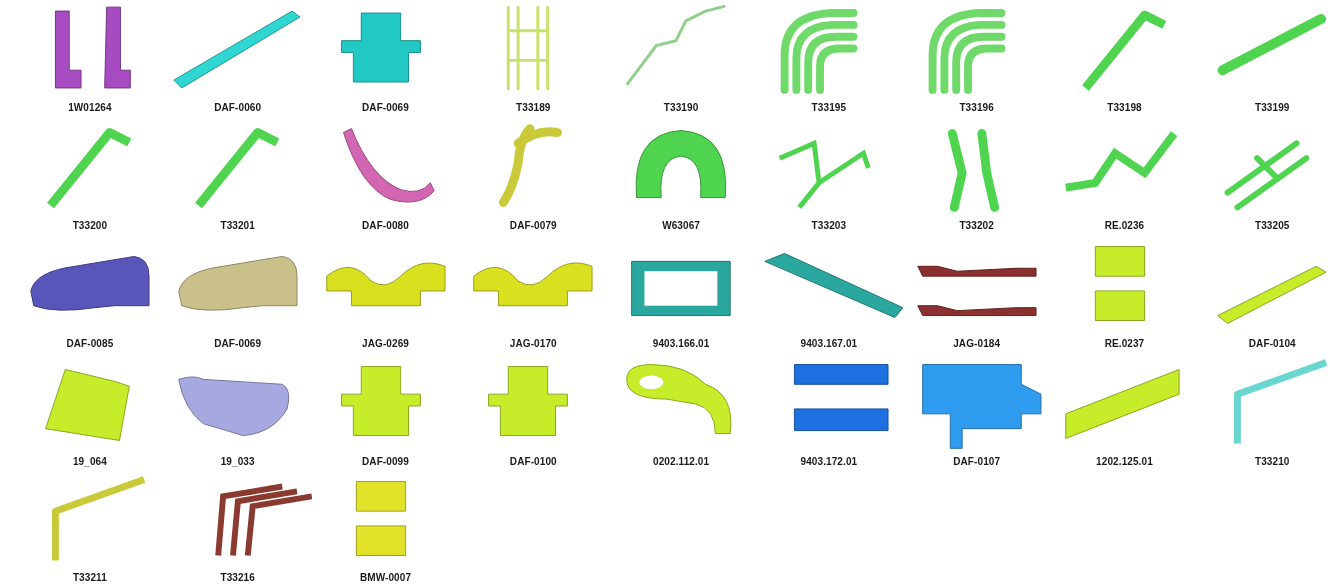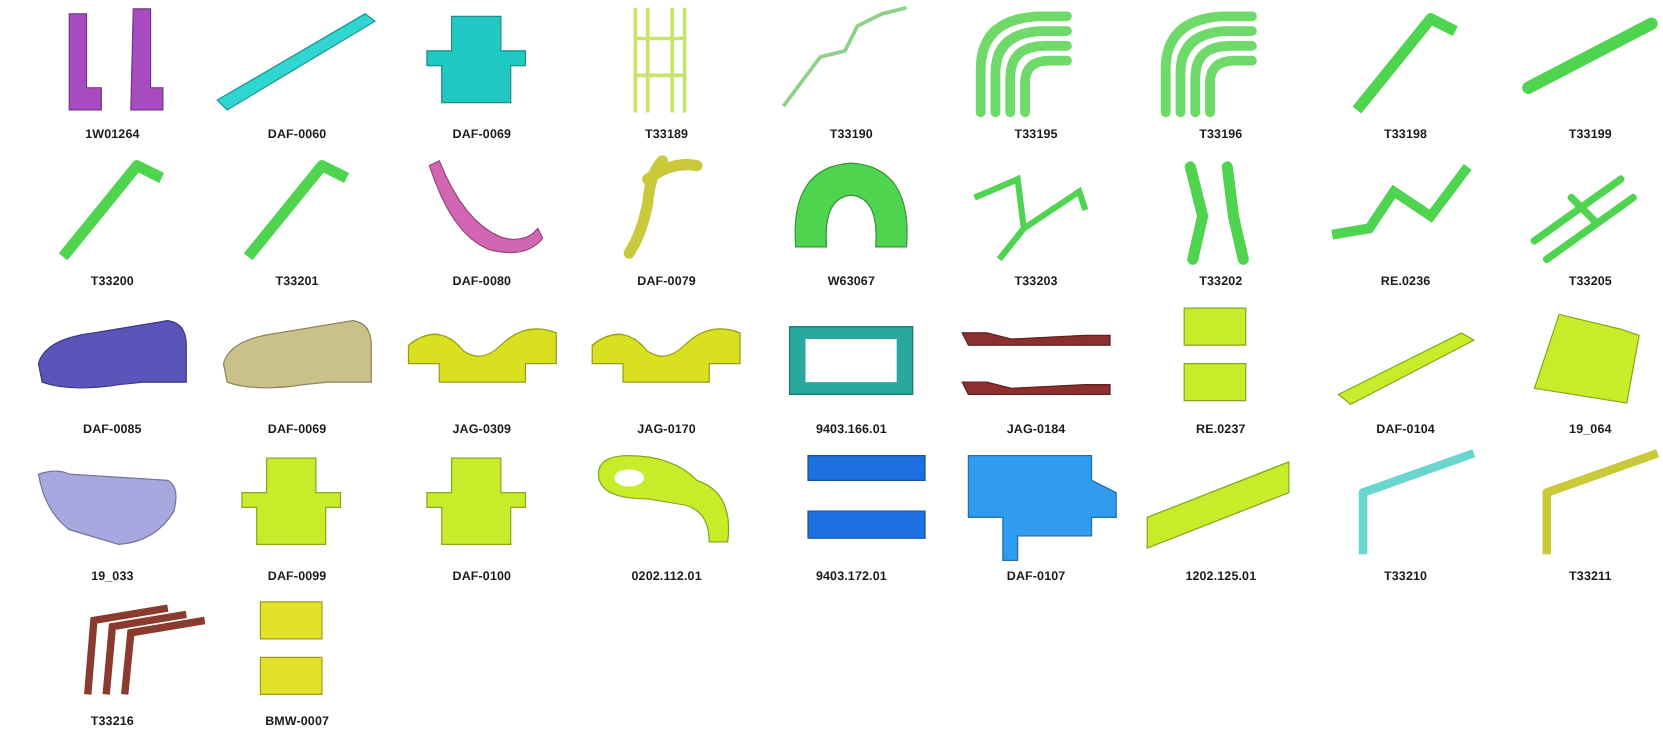--- a/index.html
+++ b/index.html
@@ -133,34 +133,40 @@
     <div class="cell">
       <svg viewBox="0 0 150 100" preserveAspectRatio="xMidYMid meet">
         <path d="M15 55Q20 35 60 30L120 20Q135 22 135 40V70H100L80 72Q40 78 18 70z" fill="#c9c08a" stroke="#8d8661"></path>
       </svg>
       <div class="label">DAF-0069</div>
     </div>
     <div class="cell">
       <svg viewBox="0 0 150 100" preserveAspectRatio="xMidYMid meet">
         <path d="M15 40Q40 20 60 45Q75 55 90 40Q110 20 135 30V55H110V70H40V55H15z" fill="#d8e020" stroke="#979d16"></path>
       </svg>
-      <div class="label">JAG-0309</div>
+      <div class="label">JAG-0269</div>
     </div>
     <div class="cell">
       <svg viewBox="0 0 150 100" preserveAspectRatio="xMidYMid meet">
         <path d="M15 40Q40 20 60 45Q75 55 90 40Q110 20 135 30V55H110V70H40V55H15z" fill="#d8e020" stroke="#979d16"></path>
       </svg>
       <div class="label">JAG-0170</div>
     </div>
     <div class="cell">
       <svg viewBox="0 0 150 100" preserveAspectRatio="xMidYMid meet">
         <path d="M25 25h100v55H25z" fill="#2aa8a0" stroke="#1d7670"></path>
         <rect x="38" y="35" width="74" height="35" fill="#fff"></rect>
       </svg>
       <div class="label">9403.166.01</div>
+    </div>
+    <div class="cell">
+      <svg viewBox="0 0 150 100" preserveAspectRatio="xMidYMid meet">
+        <path d="M10 25l20-8 120 55-8 10z" fill="#2aa8a0" stroke="#1d7670"></path>
+      </svg>
+      <div class="label">9403.167.01</div>
     </div>
     <div class="cell">
       <svg viewBox="0 0 150 100" preserveAspectRatio="xMidYMid meet">
         <path d="M15 30h20l20 5 60-3h20v8H20zM15 70h20l20 5 60-3h20v8H20z" fill="#8b2f2f" stroke="#612121"></path>
       </svg>
       <div class="label">JAG-0184</div>
     </div>
     <div class="cell">
       <svg viewBox="0 0 150 100" preserveAspectRatio="xMidYMid meet">
         <path d="M45 10h50v30H45zM45 55h50v30H45z" fill="#c6ec2a" stroke="#8ba51d"></path>

